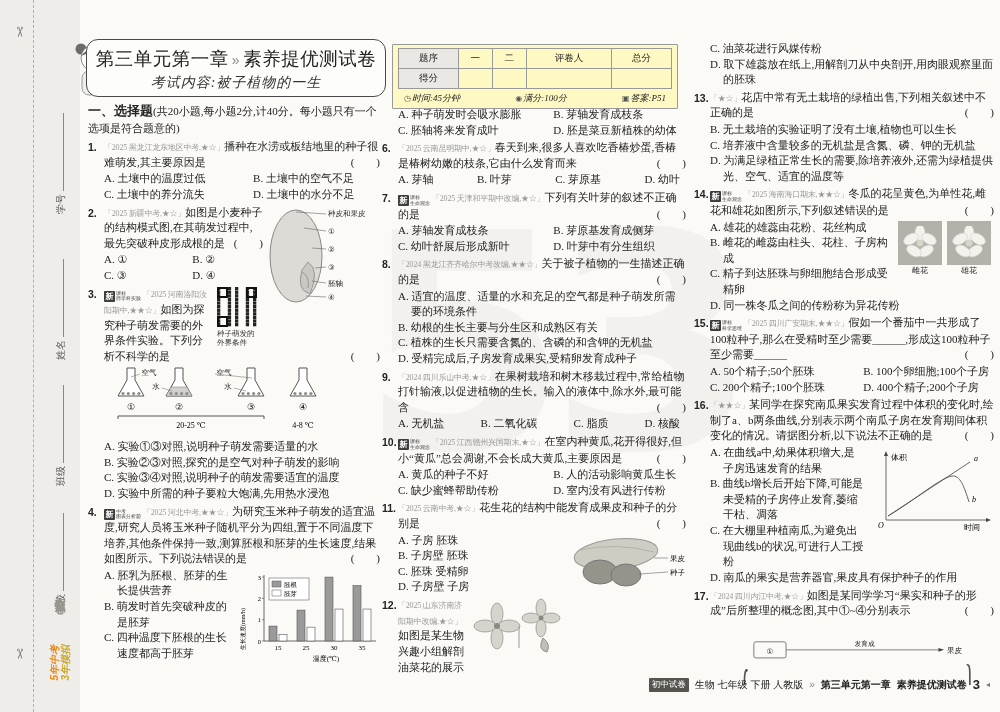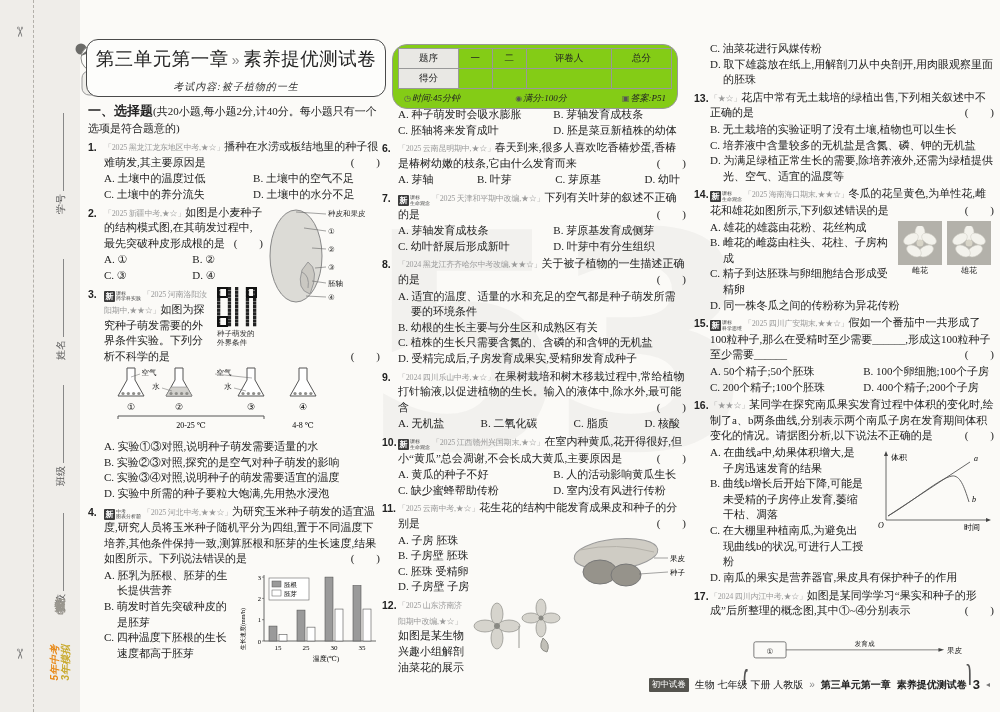--- a/index.html
+++ b/index.html
@@ -15,24 +15,24 @@
   .vbrand{position:absolute;left:52px;top:588px;writing-mode:vertical-rl;font-family:"Liberation Sans",sans-serif;
           font-size:11px;font-weight:700;color:#9a978f;letter-spacing:2px}
   .logo53{position:absolute;left:30px;top:640px;transform:rotate(-90deg);transform-origin:center;
           font-family:"Liberation Sans",sans-serif;font-weight:700;font-style:italic;font-size:10px;line-height:1.05;width:60px}
   .logo53 .l1{color:#e88a1a}.logo53 .l2{color:#c9aa2e}
   
   .titlebox{position:absolute;left:86px;top:39px;width:300px;height:58px;border:1.6px solid #4a4a4a;
             border-radius:12px;background:#fdfdfb;text-align:center;padding-top:6px;box-sizing:border-box}
   .titlerow{font-family:"Liberation Sans","DejaVu Sans",sans-serif;font-weight:400;font-size:18.5px;letter-spacing:.5px}
   .titlerow .sep{color:#8a8a8a;font-size:14px;padding:0 3px}
-  .scope{font-size:10px;font-style:italic;color:#333;margin-top:9px;letter-spacing:1px}
+  .scope{font-size:14px;font-style:italic;color:#333;margin-top:3px;letter-spacing:1px}
   .mascot{position:absolute;left:68px;top:36px}
-  .scorebox{position:absolute;left:392px;top:44px;width:286px;border:1px solid #999;border-radius:15px;
-            background:#84cc16;padding:3px 5px 2px;box-sizing:border-box}
+  .scorebox{position:absolute;left:392px;top:44px;width:286px;border:1px solid #999;border-radius:1px;
+            background:#fef9c3;padding:3px 5px 2px;box-sizing:border-box}
   .stable{width:100%;border-collapse:collapse;font-family:"Liberation Sans",sans-serif;font-size:9.5px}
   .stable td{border:1px solid #999;height:17px;text-align:center}
   .stable td.h{background:#e9e8e4}
   .metarow{display:flex;justify-content:space-between;font-size:9px;font-style:italic;padding:3px 6px 1px;color:#222}
   .metarow .ic{font-style:normal;font-family:"DejaVu Sans",sans-serif;font-size:8px;color:#555;margin-right:1px}
   
   .col{position:absolute;overflow:hidden;font-size:11px;line-height:1.42;z-index:2}
   #col1{left:88px;top:103px;width:292px;height:560px}
   #col2{left:382px;top:106px;width:304px;height:568px}
   #col3{left:694px;top:40px;width:300px;height:645px}

